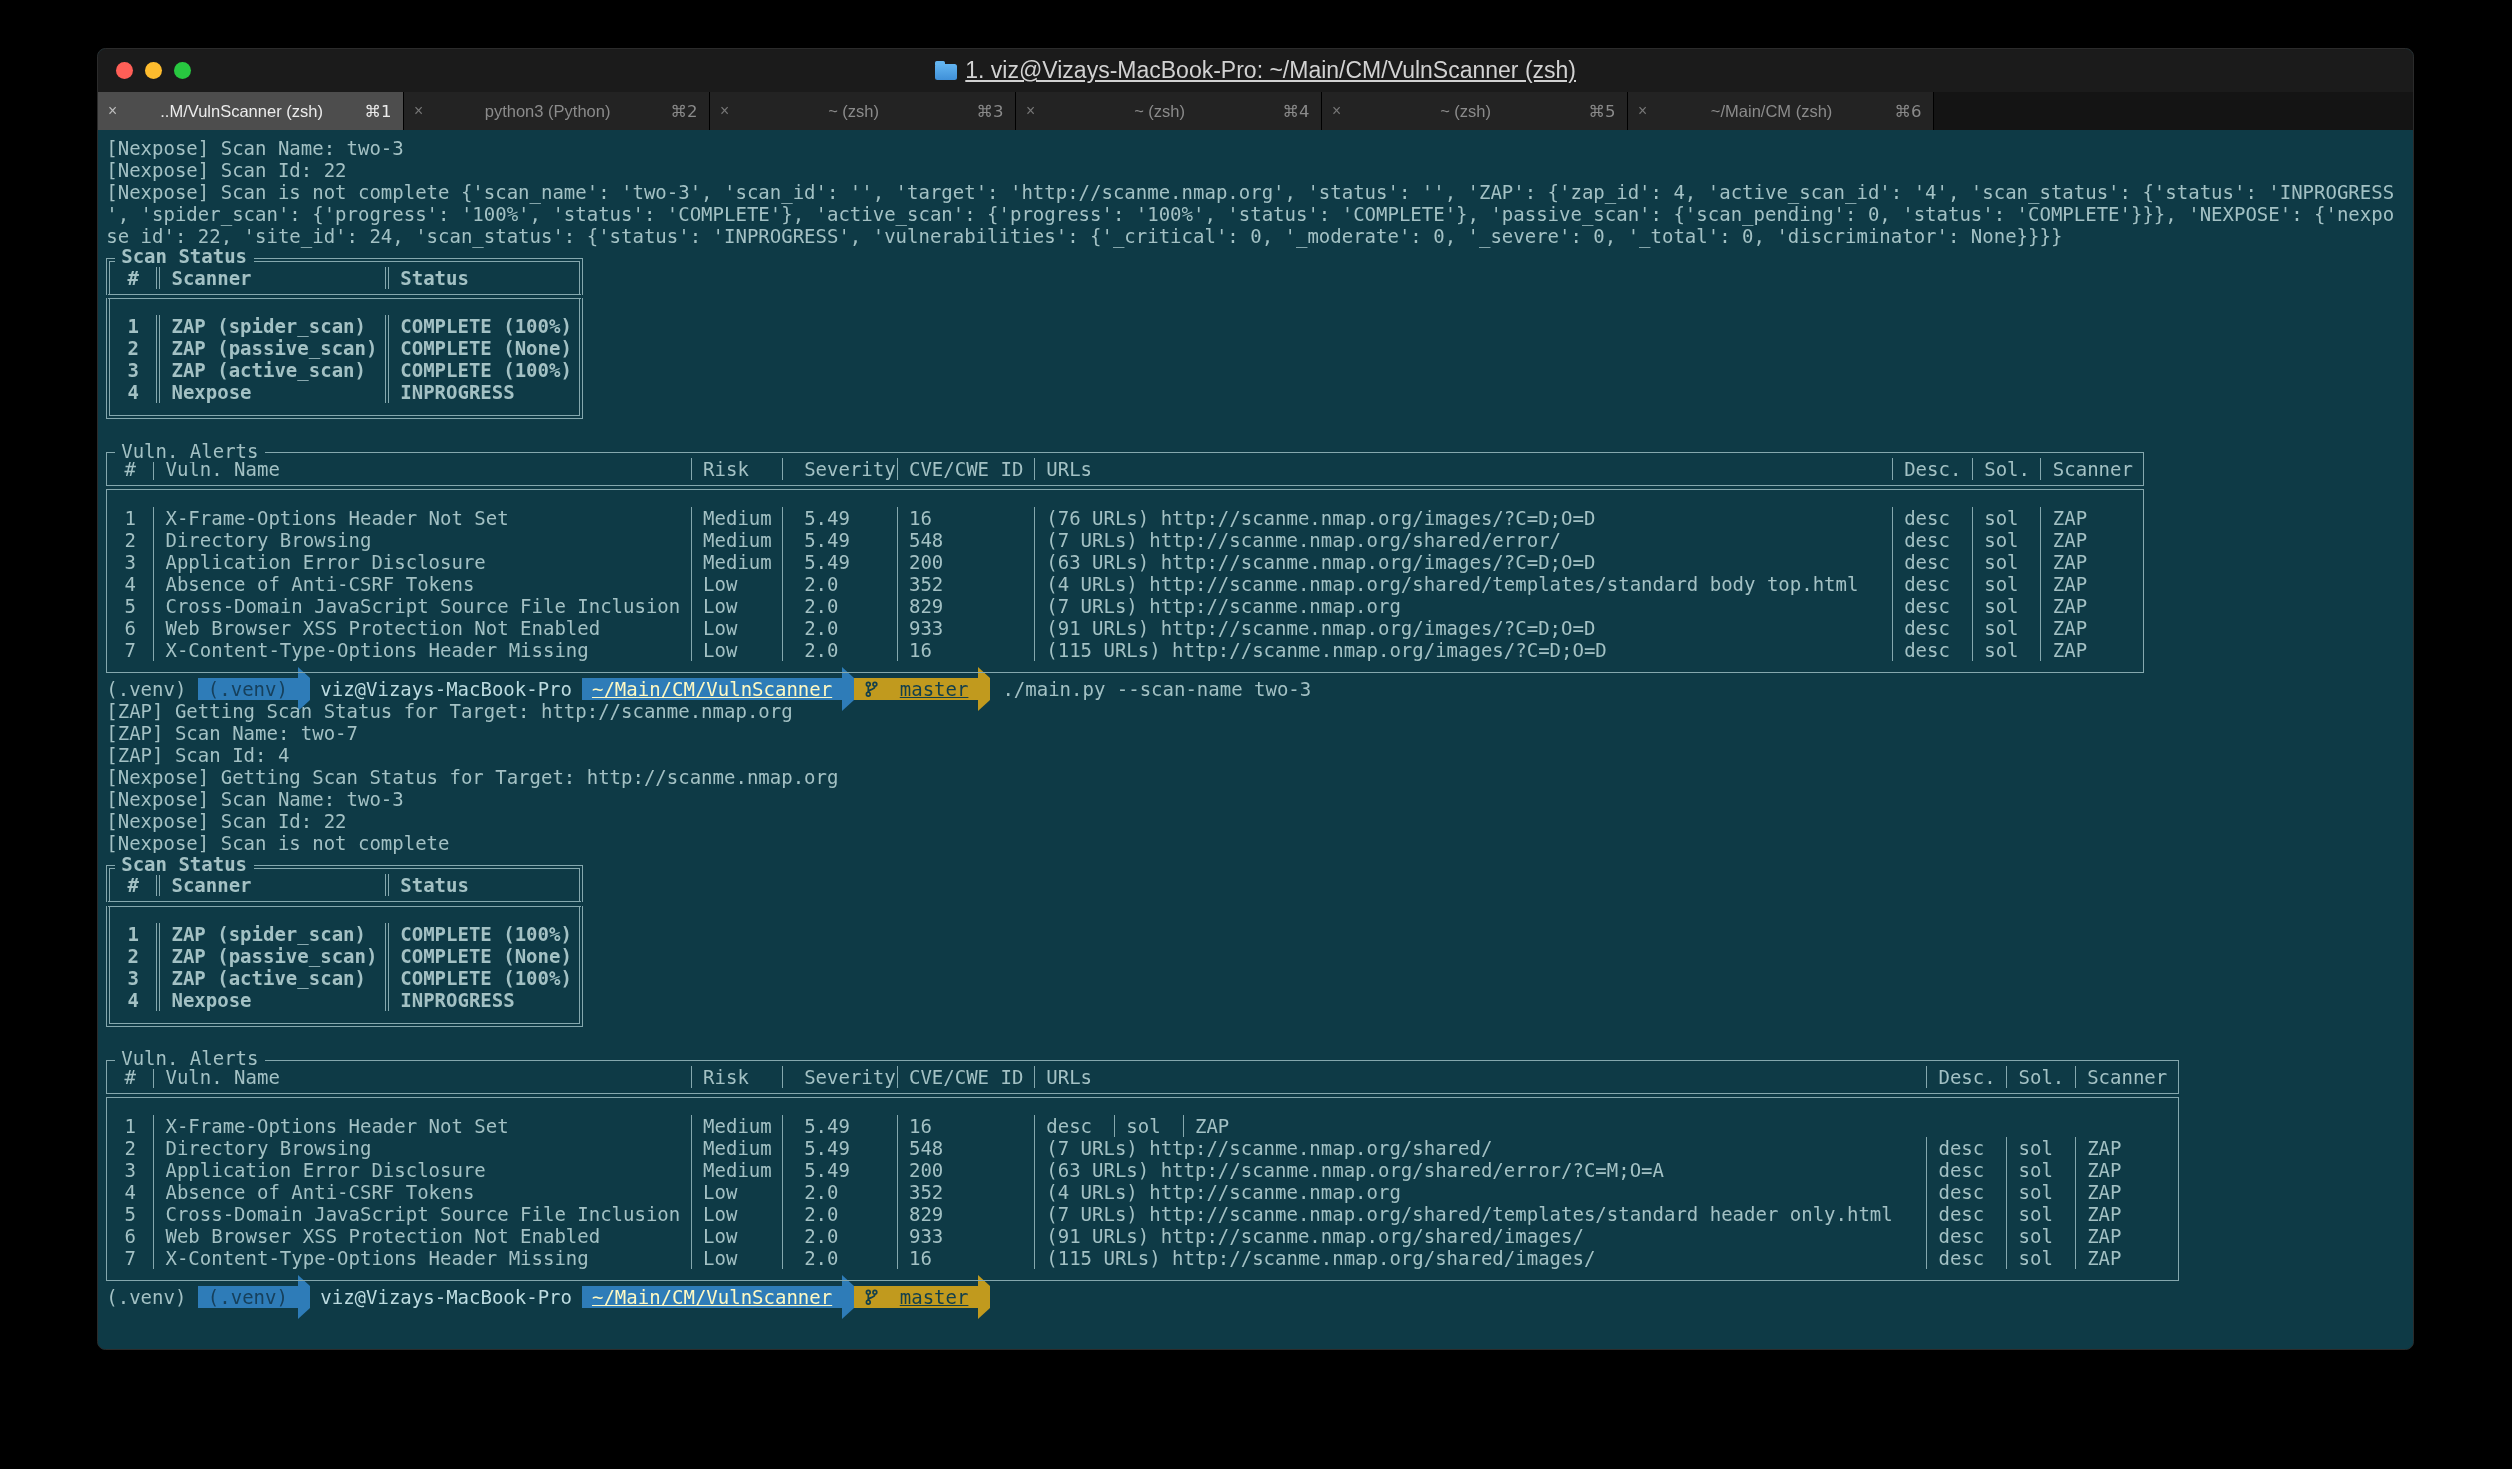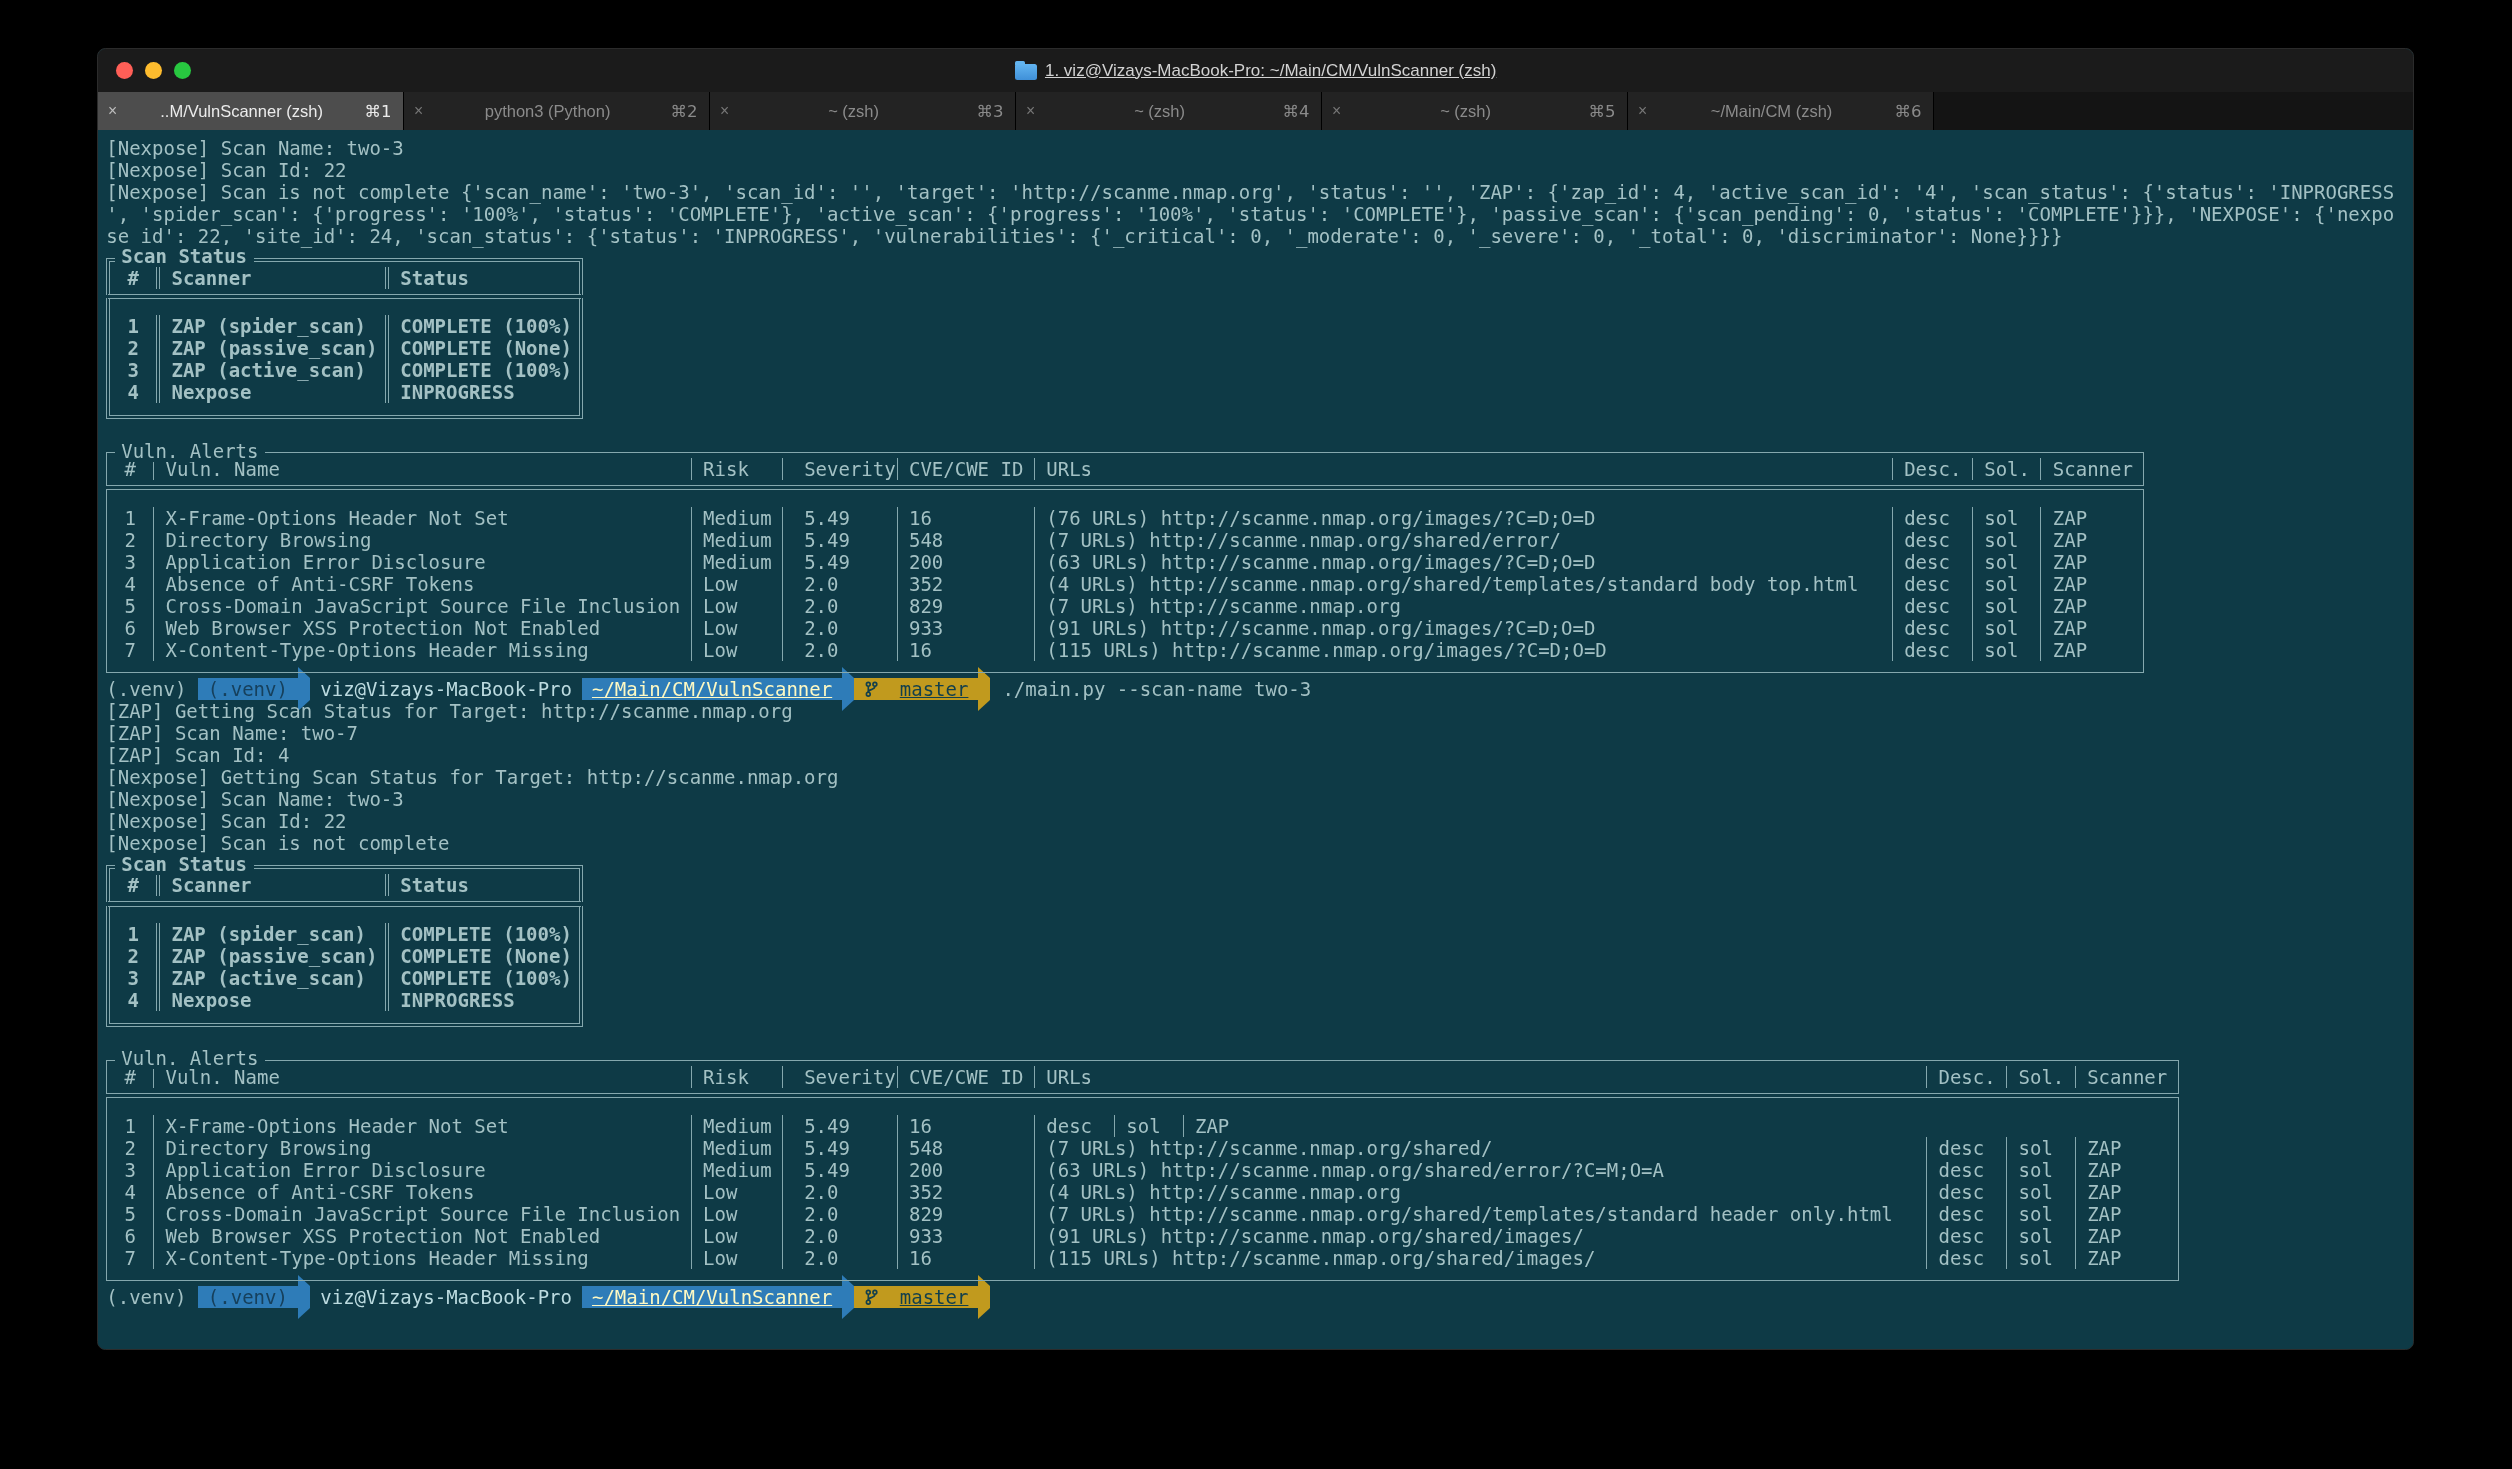--- a/index.html
+++ b/index.html
@@ -13,21 +13,21 @@
   .window{position:absolute;left:97px;top:48px;width:2317px;height:1302px;
     border-radius:8.3px;overflow:hidden;border:0.8px solid #2b2b2b;background:var(--bg);}
 
   
   .titlebar{height:43px;background:#1b1b1b;position:relative;display:flex;align-items:center;justify-content:center;}
   .lights{position:absolute;left:18px;top:13.2px;display:flex;gap:11.6px;}
   .light{width:17.3px;height:17.3px;border-radius:50%;}
   .light.red{background:#ff5f57;}
   .light.yellow{background:#febc2e;}
   .light.green{background:#28c840;}
-  .title-wrap{display:flex;align-items:center;gap:8.3px;color:#d2d2d2;font-size:17px;}
+  .title-wrap{display:flex;align-items:center;gap:8.3px;color:#d2d2d2;font-size:23px;}
   .folder{position:relative;width:22px;height:15.7px;background:linear-gradient(#62b4f0,#3f90d8);border-radius:1.7px 2.5px 2.5px 2.5px;margin-top:2.5px;}
   .folder::before{content:"";position:absolute;top:-3.3px;left:0;width:10px;height:4.1px;background:#62b4f0;border-radius:1.7px 1.7px 0 0;}
   .window-title{text-decoration:underline;}
 
   
   .tabbar{height:38px;background:#141414;display:flex;align-items:stretch;}
   .tab{width:306px;display:flex;align-items:center;background:#232323;border-right:0.8px solid #000;
        color:#8b8b8b;font-size:16.5px;}
   .tab.active{background:#4d4d4d;color:#ececec;}
   .tab .x{margin:0 6.6px 0 10px;color:#777;font-size:15.7px;}

